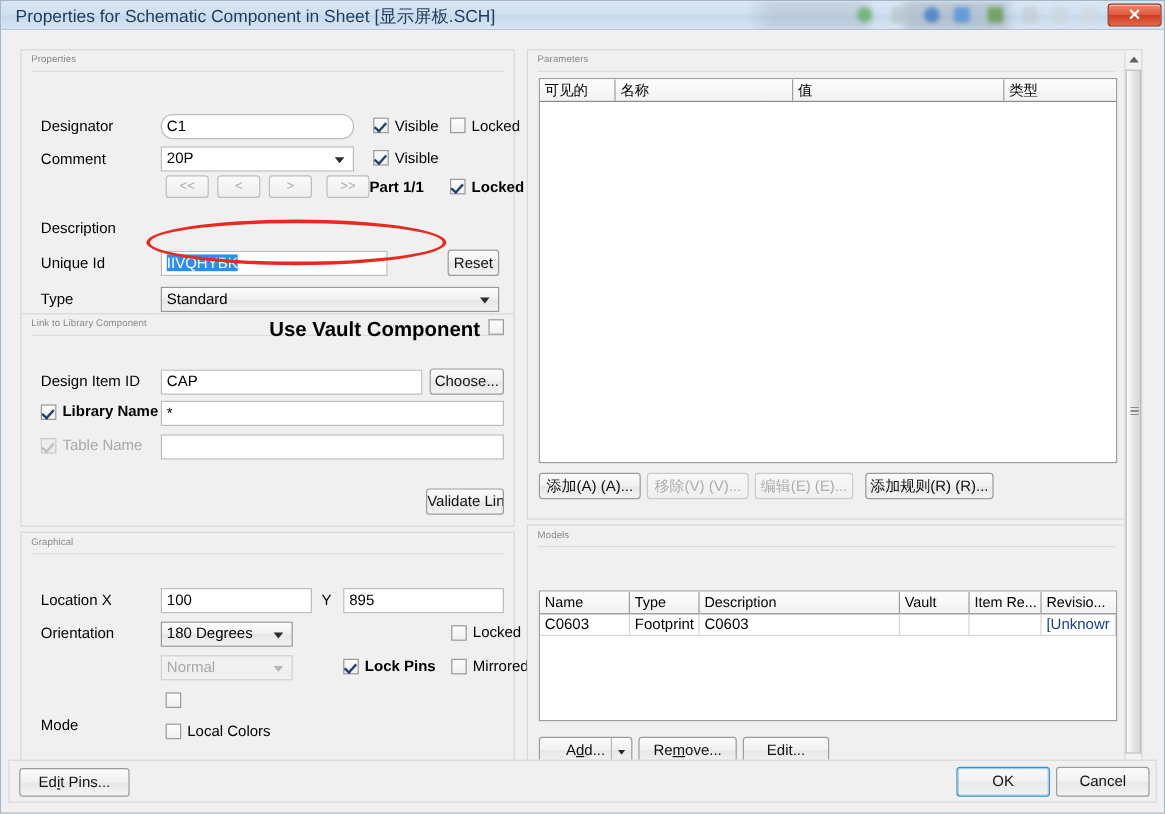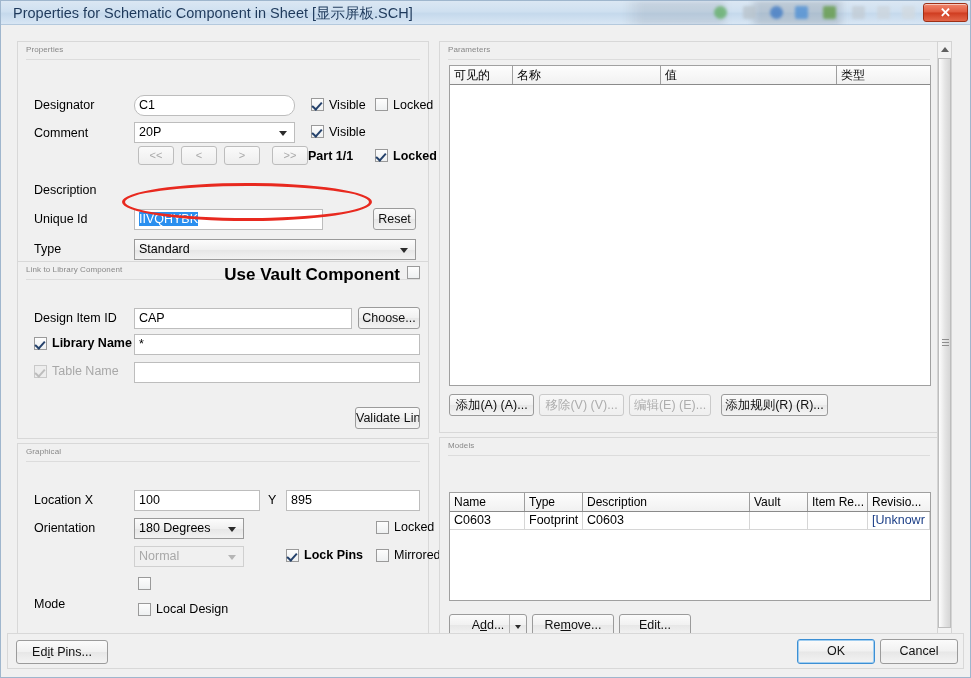--- a/index.html
+++ b/index.html
@@ -380,21 +380,21 @@
         <span class="arrow"></span>
       </div>
       <div class="cb checked" style="left:268px; top:105px;"></div>
       <div class="lbl" style="left:286px; top:104px; font-weight:bold;">Lock Pins</div>
       <div class="cb" style="left:358px; top:105px;"></div>
       <div class="lbl" style="left:376px; top:104px;">Mirrored</div>
 
       <div class="cb" style="left:120px; top:133px;"></div>
 
       <div class="cb" style="left:120px; top:159px;"></div>
-      <div class="lbl" style="left:138px; top:158px;">Local Design</div>
+      <div class="lbl" style="left:138px; top:158px;">Local Colors</div>
     </div>
 
     <div class="group" style="left:438px; top:16px; width:500px; height:392px;">
       <div class="group-title">Parameters</div>
       <div class="group-sep" style="top:17px;"></div>
 
       <div class="grid" style="left:9px; top:23px; width:482px; height:321px;">
         <div class="grid-head">
           <div class="hc" style="width:63px;">可见的</div>
           <div class="hc" style="width:148px;">名称</div>

